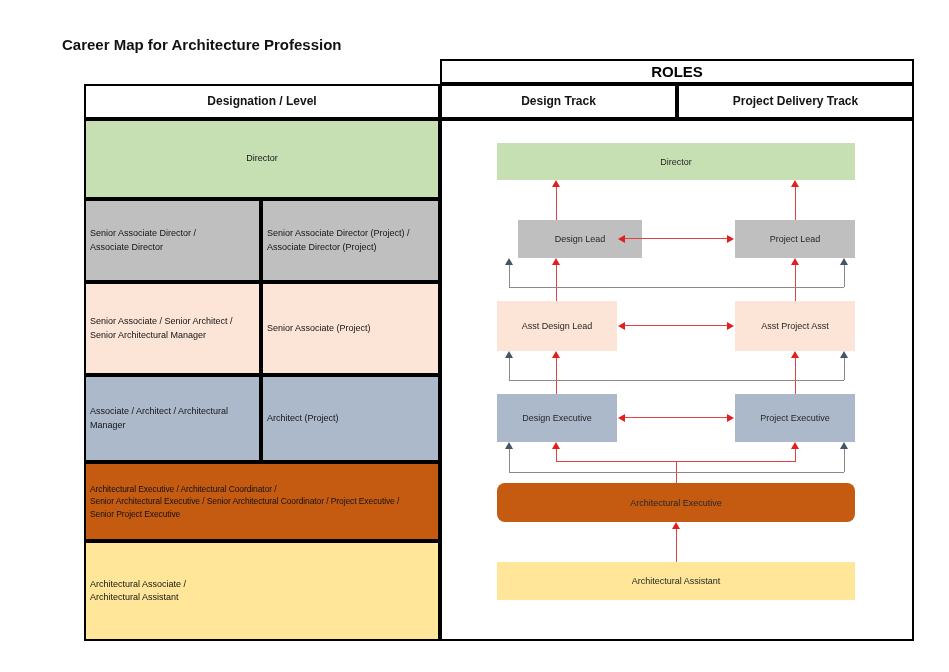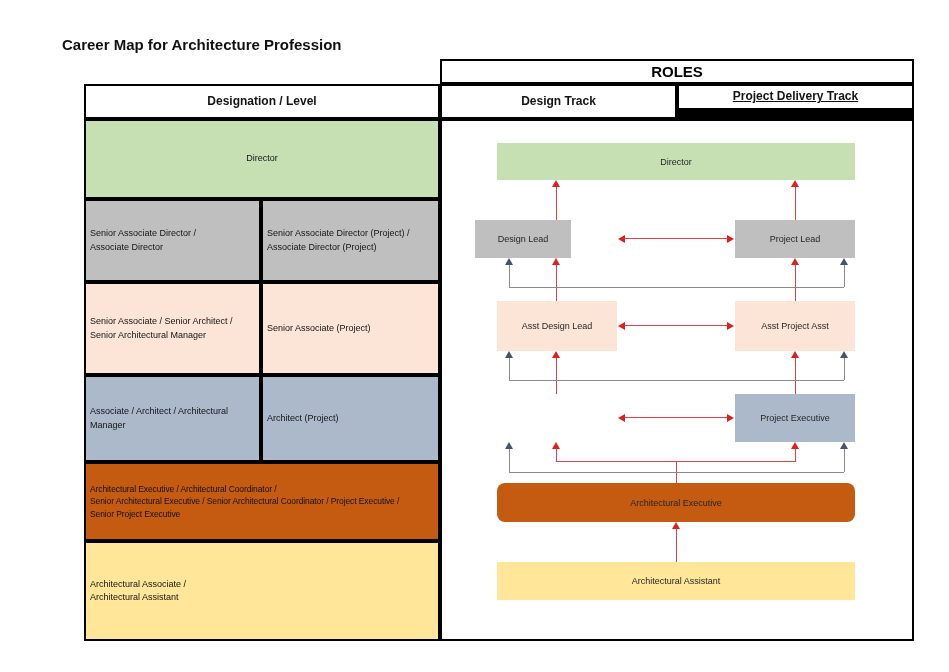--- a/index.html
+++ b/index.html
@@ -49,21 +49,21 @@
 <body>
 
 <div id="page">
 
   <div class="title">Career Map for Architecture Profession</div>
 
   <div class="roles">ROLES</div>
 
   <div class="tblwrap" style="left:440px;top:84px;width:474px;height:35px;">
     <div class="cell center hdr" style="left:2px;top:2px;width:233px;height:31px;">Design Track</div>
-    <div class="cell center hdr" style="left:239px;top:2px;width:233px;height:22px;text-decoration:underline;">Project Delivery Track</div>
+    <div class="cell center hdr" style="left:239px;top:2px;width:233px;height:31px;">Project Delivery Track</div>
   </div>
 
   <div class="tblwrap" style="left:84px;top:84px;width:356px;height:557px;">
     <div class="cell center hdr" style="left:2px;top:2px;width:352px;height:31px;">Designation / Level</div>
 
     <div class="cell center bg-green" style="left:2px;top:37px;width:352px;height:76px;">Director</div>
 
     <div class="cell left bg-gray" style="left:2px;top:117px;width:173px;height:79px;">Senior Associate Director /
 Associate Director</div>
     <div class="cell left bg-gray" style="left:179px;top:117px;width:175px;height:79px;">Senior Associate Director (Project) /
@@ -81,24 +81,25 @@
 Senior Architectural Executive / Senior Architectural Coordinator / Project Executive /
 Senior Project Executive</div>
 
     <div class="cell left bg-yellow" style="left:2px;top:459px;width:352px;height:96px;">Architectural Associate /
 Architectural Assistant</div>
   </div>
 
   <div class="flowcell"></div>
 
   <div class="node bg-green" style="left:497px;top:143px;width:358px;height:37px;">Director</div>
-  <div class="node bg-gray" style="left:475px;top:220px;width:96px;height:38px;">Design Lead</div>
+  <div class="node bg-gray" style="left:518px;top:220px;width:124px;height:38px;">Design Lead</div>
   <div class="node bg-gray" style="left:735px;top:220px;width:120px;height:38px;">Project Lead</div>
   <div class="node bg-peach" style="left:497px;top:301px;width:120px;height:50px;">Asst Design Lead</div>
   <div class="node bg-peach" style="left:735px;top:301px;width:120px;height:50px;">Asst Project Asst</div>
+  <div class="node bg-blue" style="left:497px;top:394px;width:120px;height:48px;">Design Executive</div>
   <div class="node bg-blue" style="left:735px;top:394px;width:120px;height:48px;">Project Executive</div>
   <div class="node bg-dkorange" style="left:497px;top:483px;width:358px;height:39px;border-radius:8px;">Architectural Executive</div>
   <div class="node bg-yellow" style="left:497px;top:562px;width:358px;height:38px;">Architectural Assistant</div>
 
   <div class="ah-up" style="left:552px;top:180px;"></div>
   <div class="vl red" style="left:556px;top:187px;height:33px;"></div>
   <div class="ah-up" style="left:791px;top:180px;"></div>
   <div class="vl red" style="left:795px;top:187px;height:33px;"></div>
 
   <div class="ah-up" style="left:552px;top:258px;"></div>

